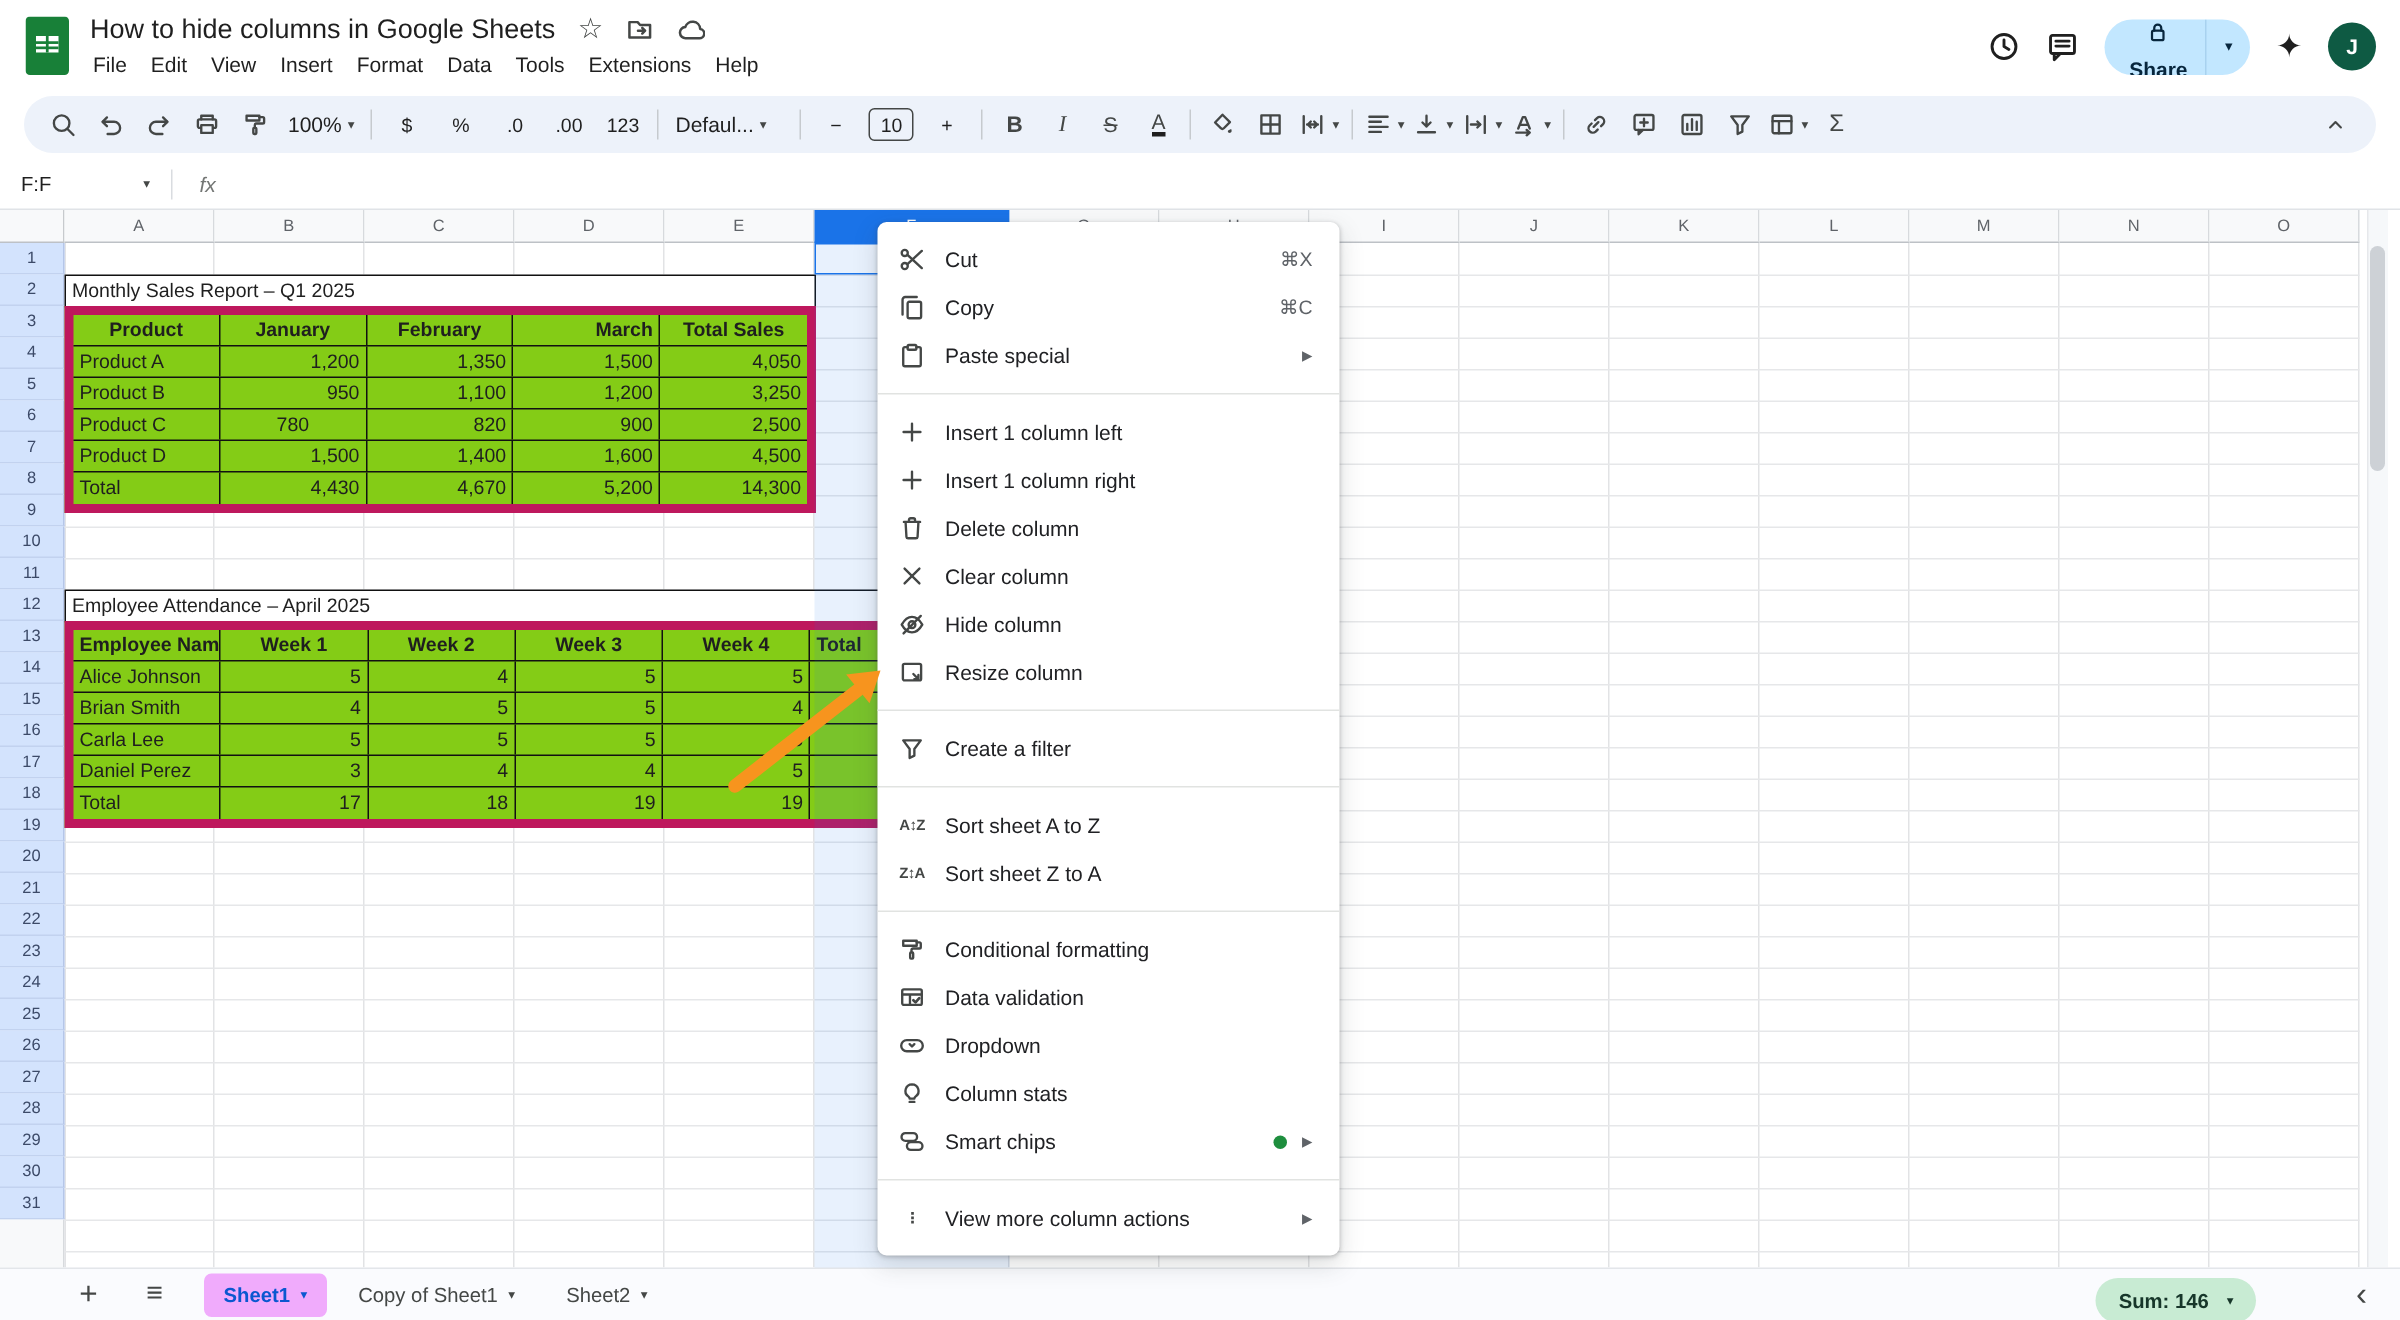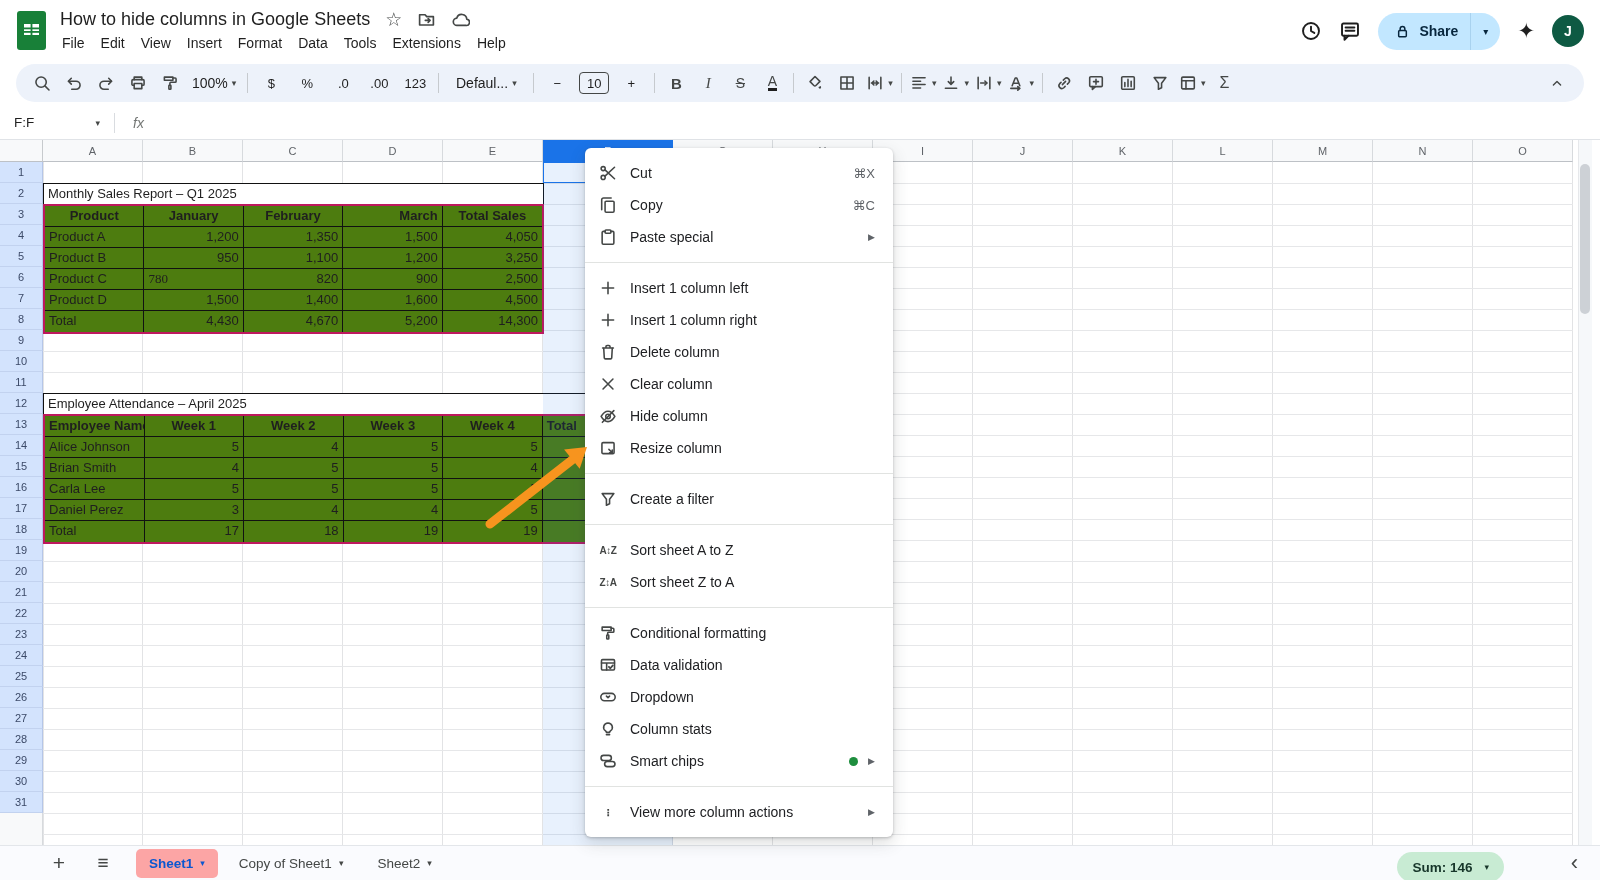--- a/index.html
+++ b/index.html
@@ -16,37 +16,37 @@
   .title-row{display:flex;align-items:center;gap:15px;margin-top:9px;}
   .doc-title{font-size:18px;color:#1f1f1f;}
   .title-ic{width:19px;height:19px;color:#444746;}
   .star-glyph{font-size:19px;color:#444746;line-height:19px;}
   .menubar{display:flex;margin-top:3px;}
   .menu-item{font-size:14px;color:#1f1f1f;padding:2px 8px;border-radius:8px;cursor:default;}
   .menu-item:first-child{padding-left:2px;}
   .topbar-right{position:absolute;right:16px;top:0;height:62px;display:flex;align-items:center;gap:17px;}
   .tb-ic{width:22px;height:22px;color:#1f1f1f;}
   .share-pill{display:flex;align-items:center;height:37px;background:#c2e7ff;border-radius:19px;overflow:hidden;}
-  .share-main{display:flex;align-items:center;gap:8px;padding:0 12px 0 16px;height:100%;}
+  .share-main{display:flex;align-items:center;gap:8px;padding:0 12px 0 16px;height:100%;flex-direction:column;}
   .share-label{font-size:14px;font-weight:bold;color:#07263d;}
   .share-sep{width:1px;height:37px;background:#a8d2ef;}
   .share-caret{padding:0 12px;font-size:10px;color:#07263d;}
   .sparkle{font-size:21px;color:#1f1f1f;}
   .avatar{width:32px;height:32px;border-radius:50%;background:#0e5a43;color:#fff;font-size:14px;font-weight:bold;
     display:flex;align-items:center;justify-content:center;}
 
   
   .toolbar{position:absolute;left:16px;top:64px;width:1568px;height:38px;background:#edf2fa;border-radius:20px;
     display:flex;align-items:center;padding:0 10px;box-sizing:border-box;}
   .tbtn{height:28px;min-width:26px;padding:0 3px;display:flex;align-items:center;justify-content:center;border-radius:4px;color:#444746;}
   .tbtn .ic{width:18px;height:18px;}
   .ttxt{font-size:13px;color:#1f1f1f;padding:0 5px;}
   .tsep{width:1px;height:20px;background:#c6cace;margin:0 5px;flex:0 0 1px;}
   .zoom-sel,.font-sel{display:flex;align-items:center;font-size:14px;color:#1f1f1f;padding:0 6px;}
-  .font-sel{width:72px;justify-content:center;}
+  .font-sel{width:72px;justify-content:flex-start;}
   .fs-box{width:28px;height:20px;border:1.5px solid #444746;border-radius:4px;font-size:13px;display:flex;
     align-items:center;justify-content:center;margin:0 4px;background:#edf2fa;}
   .bold-b{font-weight:bold;font-size:15px;}
   .ital-i{font-style:italic;font-size:15px;font-family:"Liberation Serif",serif;}
   .strike-s{text-decoration:line-through;font-size:14px;}
   .tcolor-a{font-size:14px;border-bottom:3px solid #1f1f1f;line-height:13px;}
   .sigma{font-size:16px;color:#444746;}
   .collapse-btn{margin-left:auto;width:34px;height:28px;display:flex;align-items:center;justify-content:center;border-radius:14px;color:#444746;}
 
   
@@ -68,21 +68,21 @@
   .v-line{position:absolute;width:1px;background:#e2e3e5;}
   .h-line{position:absolute;height:1px;background:#e6e7e9;}
   .sel-tint{position:absolute;background:rgba(26,115,232,0.10);pointer-events:none;z-index:4;}
   .active-cell{position:absolute;border:1.5px solid #1a73e8;box-sizing:border-box;z-index:5;}
   .vscroll{position:absolute;left:1578px;top:0;width:14px;height:705px;background:#f6f8fa;border-left:1px solid #e6e8eb;box-sizing:border-box;}
   .vthumb{position:absolute;left:1580px;top:24px;width:10px;height:150px;background:#cdd1d6;border-radius:5px;}
 
   
   .tbl-title{position:absolute;background:#fff;border:1px solid #111;box-sizing:border-box;font-size:13px;
     line-height:20px;padding-left:4px;white-space:nowrap;z-index:3;}
-  .tbl-box{position:absolute;border:2px solid #be185d;background:#4d7c0f;box-sizing:border-box;z-index:3;}
+  .tbl-box{position:absolute;border:6px solid #be185d;background:#84cc16;box-sizing:border-box;z-index:3;}
   .tbl-row{display:flex;height:21px;border-bottom:1px solid #111;box-sizing:border-box;}
   .tbl-row:last-child{border-bottom:none;}
   .tbl-cell{border-right:1px solid #111;box-sizing:border-box;font-size:13px;line-height:20px;
     padding:0 4px;overflow:hidden;white-space:nowrap;}
   .tbl-cell:last-child{border-right:none;}
   .tbl-cell.hdr{font-weight:bold;}
 
   
   .ctx{position:absolute;left:585px;top:148px;width:308px;background:#fff;border-radius:6px;z-index:30;
     box-shadow:0 1px 3px rgba(60,64,67,.3),0 6px 16px rgba(60,64,67,.18);}
@@ -100,21 +100,21 @@
   .arrow-ov{position:absolute;left:0;top:0;z-index:40;pointer-events:none;}
 
   
   .statusbar{position:absolute;left:0;top:845px;width:1600px;height:35px;background:#fafbfe;border-top:1px solid #e3e6ea;
     box-sizing:border-box;display:flex;align-items:center;}
   .sb-ic{color:#444746;display:flex;align-items:center;justify-content:center;}
   .sb-plus{font-size:21px;margin-left:48px;width:22px;}
   .sb-burger{font-size:19px;margin-left:22px;width:22px;}
   .tabs{display:flex;align-items:center;margin-left:22px;gap:8px;}
   .tab{display:flex;align-items:center;gap:7px;height:29px;padding:0 13px;font-size:13.5px;color:#444746;border-radius:5px;}
-  .tab.active{background:#fca5a5;color:#0b57d0;font-weight:bold;}
+  .tab.active{background:#f0abfc;color:#0b57d0;font-weight:bold;}
   .tab .dd{margin-left:0;}
   .tab.active .dd{color:#0b57d0;}
   .sum-pill{position:absolute;right:96px;top:6px;height:30px;border-radius:15px;background:#c8ebd3;display:flex;
     align-items:center;gap:8px;padding:0 15px;font-size:13.5px;font-weight:bold;color:#17362a;}
   .sum-pill .dd{color:#17362a;}
   .sb-expand{position:absolute;right:22px;top:4px;font-size:22px;color:#444746;}
 </style>
 </head>
 <body>
 
@@ -497,21 +497,21 @@
       </div>
       <div class="tbl-row">
         <div class="tbl-cell" style="width: 100px; text-align: left;">Product B</div>
         <div class="tbl-cell" style="width: 100px; text-align: right;">950</div>
         <div class="tbl-cell" style="width: 100px; text-align: right;">1,100</div>
         <div class="tbl-cell" style="width: 100px; text-align: right;">1,200</div>
         <div class="tbl-cell" style="width: 100px; text-align: right;">3,250</div>
       </div>
       <div class="tbl-row">
         <div class="tbl-cell" style="width: 100px; text-align: left;">Product C</div>
-        <div class="tbl-cell" style="width: 100px; text-align: left; font-family: Liberation Serif, serif;">780</div>
+        <div class="tbl-cell" style="width: 100px; text-align: center;">780</div>
         <div class="tbl-cell" style="width: 100px; text-align: right;">820</div>
         <div class="tbl-cell" style="width: 100px; text-align: right;">900</div>
         <div class="tbl-cell" style="width: 100px; text-align: right;">2,500</div>
       </div>
       <div class="tbl-row">
         <div class="tbl-cell" style="width: 100px; text-align: left;">Product D</div>
         <div class="tbl-cell" style="width: 100px; text-align: right;">1,500</div>
         <div class="tbl-cell" style="width: 100px; text-align: right;">1,400</div>
         <div class="tbl-cell" style="width: 100px; text-align: right;">1,600</div>
         <div class="tbl-cell" style="width: 100px; text-align: right;">4,500</div>

